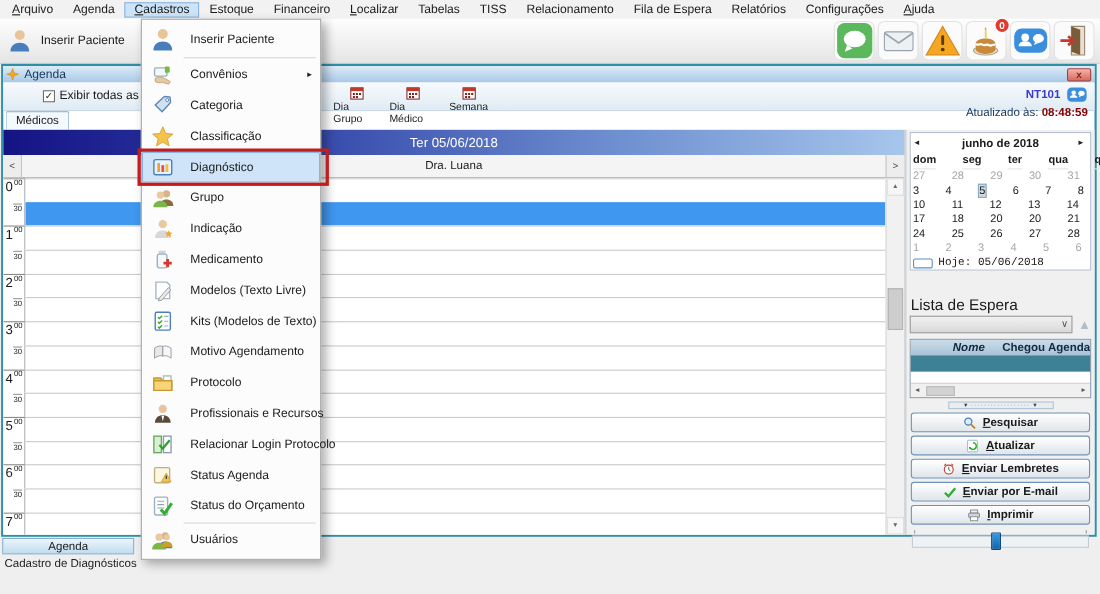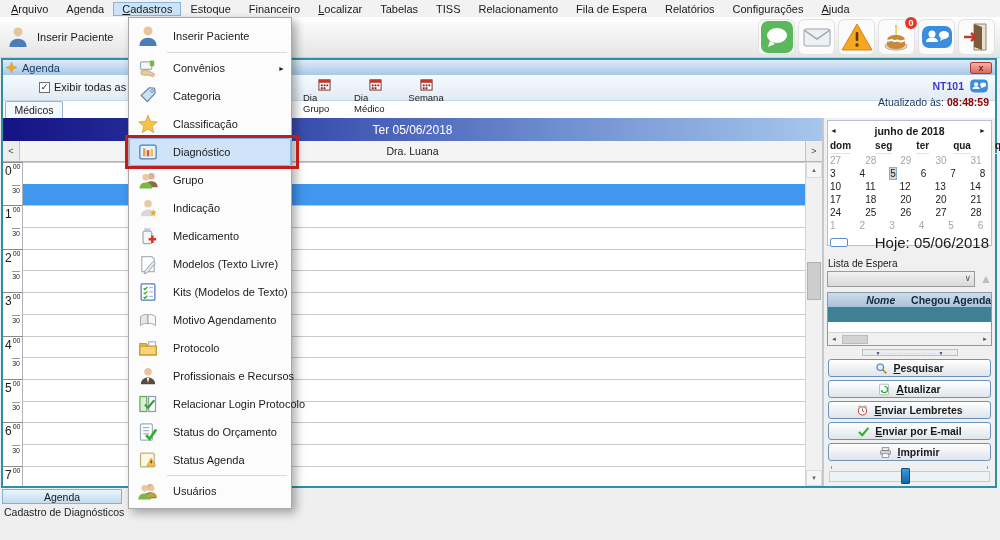--- a/index.html
+++ b/index.html
@@ -65,24 +65,24 @@
   #rpanel { position:absolute; right:0; top:58px; width:172px; height:368px; background:#f0f0f0; border-left:1px solid #c8c8c8; padding:0 3px; }
   #calendar { margin-top:2px; height:126px; background:#fff; border:1px solid #b8c2cc; font-size:10px; padding:1px 2px; }
   #cal-head { height:17px; display:flex; align-items:center; font-weight:bold; font-size:10.5px; }
   #cal-head .title { flex:1; text-align:center; }
   .cal-arrow { width:10px; font-size:7px; color:#222; }
   #cal-week, .cal-row { display:grid; grid-template-columns:repeat(7,1fr);gap:24px; }
   #cal-week span { text-align:center; font-weight:bold; padding:1px 0 2px; border-bottom:1px solid #e4e4e4; }
   .cal-row span { text-align:center; height:13px; line-height:13px; }
   .cal-row span.m { color:#a6a6a6; }
   .cal-row span.s { background:#d5d5d5; border:1px solid #86add0; line-height:11px; }
-  #cal-foot { display:flex; align-items:center; justify-content:space-between; gap:5px; margin-top:2px; font-size:15px; }
+  #cal-foot { display:flex; align-items:center; justify-content:flex-start; gap:5px; margin-top:2px; font-size:10px;font-family:Liberation Mono, monospace; }
   #cal-foot .box { width:18px; height:9px; border:1px solid #5a8fc8; border-radius:2px; background:#fff; }
 
-  #lista-label { margin:12px 0 2px 1px; font-size:10px; }
+  #lista-label { margin:23px 0 2px 1px; font-size:14px; }
   #combo-row { display:flex; align-items:center; gap:5px; }
   #combo { flex:1; height:16px; background:linear-gradient(#f1f1f1,#d9d9d9); border:1px solid #9a9a9a; position:relative; }
   #combo .arr { position:absolute; right:3px; top:1px; font-size:9px; color:#555; }
   #tri-up { font-size:12px; color:#b4bcc4; line-height:12px; }
 
   #wl-table { margin-top:5px; border:1px solid #8a9aa8; background:#fff; }
   #wl-head { height:14px; display:flex; background:linear-gradient(#ccdcea,#a9c2d6); font-weight:bold; font-size:10.5px; color:#102a40; align-items:center; }
   #wl-head .c0 { width:26px; } #wl-head .c1 { width:58px; text-align:center;font-style:italic; }
   #wl-head .c2 { width:46px; text-align:center; } #wl-head .c3 { width:40px; text-align:center; overflow:hidden; white-space:nowrap; }
   #wl-row-sel { height:15px; background:#3e8195; }
@@ -729,39 +729,39 @@
             <path d="M5.5 8.5 8 11l5-6" stroke="#2f9e2f" stroke-width="1.6" fill="none"></path>
           </svg>
         </span>
       </span>
       <span class="mlabel">Relacionar Login Protocolo</span>
     </div>
     <div class="cm-item">
       <span class="micon">
         <span class="icon">
           <svg viewBox="0 0 16 16" width="20" height="20">
+            <rect x="2" y="2.5" width="11" height="11" rx="1" fill="#fdf6e0" stroke="#c0b080"></rect>
+            <path d="M10.5 6.5 14 12.8H7z" fill="#f5c24a" stroke="#d49a2a" stroke-width=".6"></path>
+            <rect x="10.1" y="8.3" width=".9" height="2.4" fill="#333"></rect>
+          </svg>
+        </span>
+      </span>
+      <span class="mlabel">Status Agenda</span>
+    </div>
+    <div class="cm-item">
+      <span class="micon">
+        <span class="icon">
+          <svg viewBox="0 0 16 16" width="20" height="20">
             <rect x="2" y="1.5" width="9.5" height="13" rx="1" fill="#fff" stroke="#9ab0c0"></rect>
             <path d="M4 4.5h5M4 7h5M4 9.5h5" stroke="#8aa4b4" stroke-width=".8"></path>
             <path d="M6.5 10.5l2.8 3L14.5 6" stroke="#2fae2f" stroke-width="2.2" fill="none"></path>
           </svg>
         </span>
       </span>
       <span class="mlabel">Status do Orçamento</span>
-    </div>
-    <div class="cm-item">
-      <span class="micon">
-        <span class="icon">
-          <svg viewBox="0 0 16 16" width="20" height="20">
-            <rect x="2" y="2.5" width="11" height="11" rx="1" fill="#fdf6e0" stroke="#c0b080"></rect>
-            <path d="M10.5 6.5 14 12.8H7z" fill="#f5c24a" stroke="#d49a2a" stroke-width=".6"></path>
-            <rect x="10.1" y="8.3" width=".9" height="2.4" fill="#333"></rect>
-          </svg>
-        </span>
-      </span>
-      <span class="mlabel">Status Agenda</span>
     </div>
     <div class="cm-sep"></div>
     <div class="cm-item">
       <span class="micon">
         <span class="icon">
           <svg viewBox="0 0 18 16" width="20" height="20">
             <g transform="translate(3,0)">
               <circle cx="8" cy="4.6" r="3" fill="#d9b38c"></circle>
               <path d="M2.3 14.6c0-3.6 2.6-5.4 5.7-5.4s5.7 1.8 5.7 5.4z" fill="#4a7ebb"></path>
             </g>

